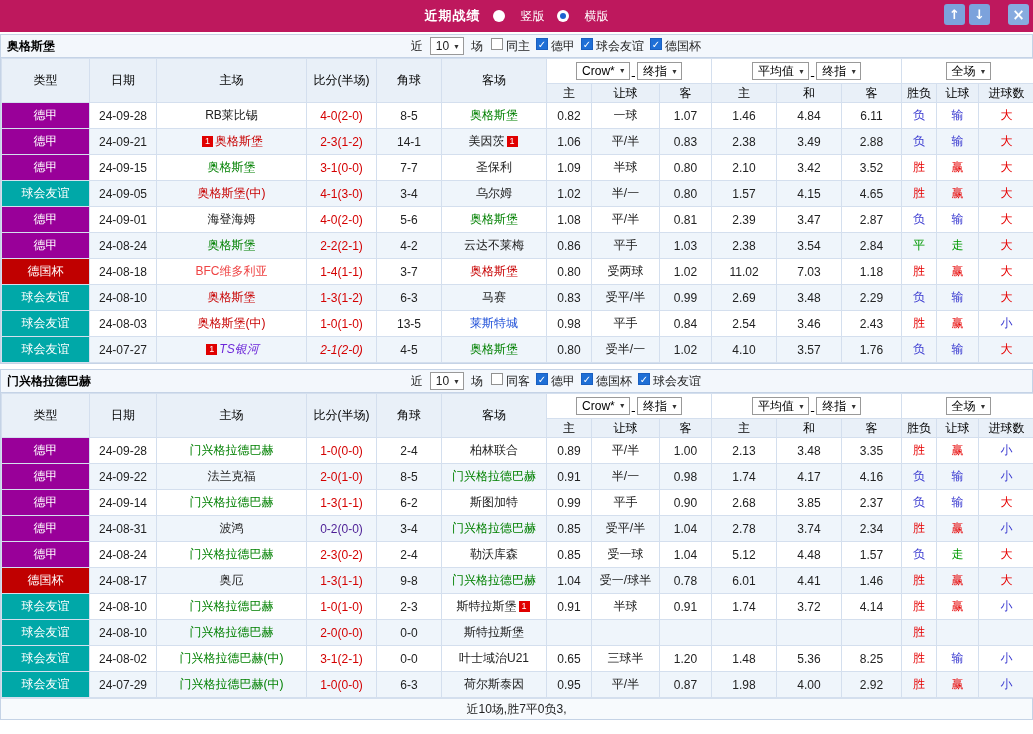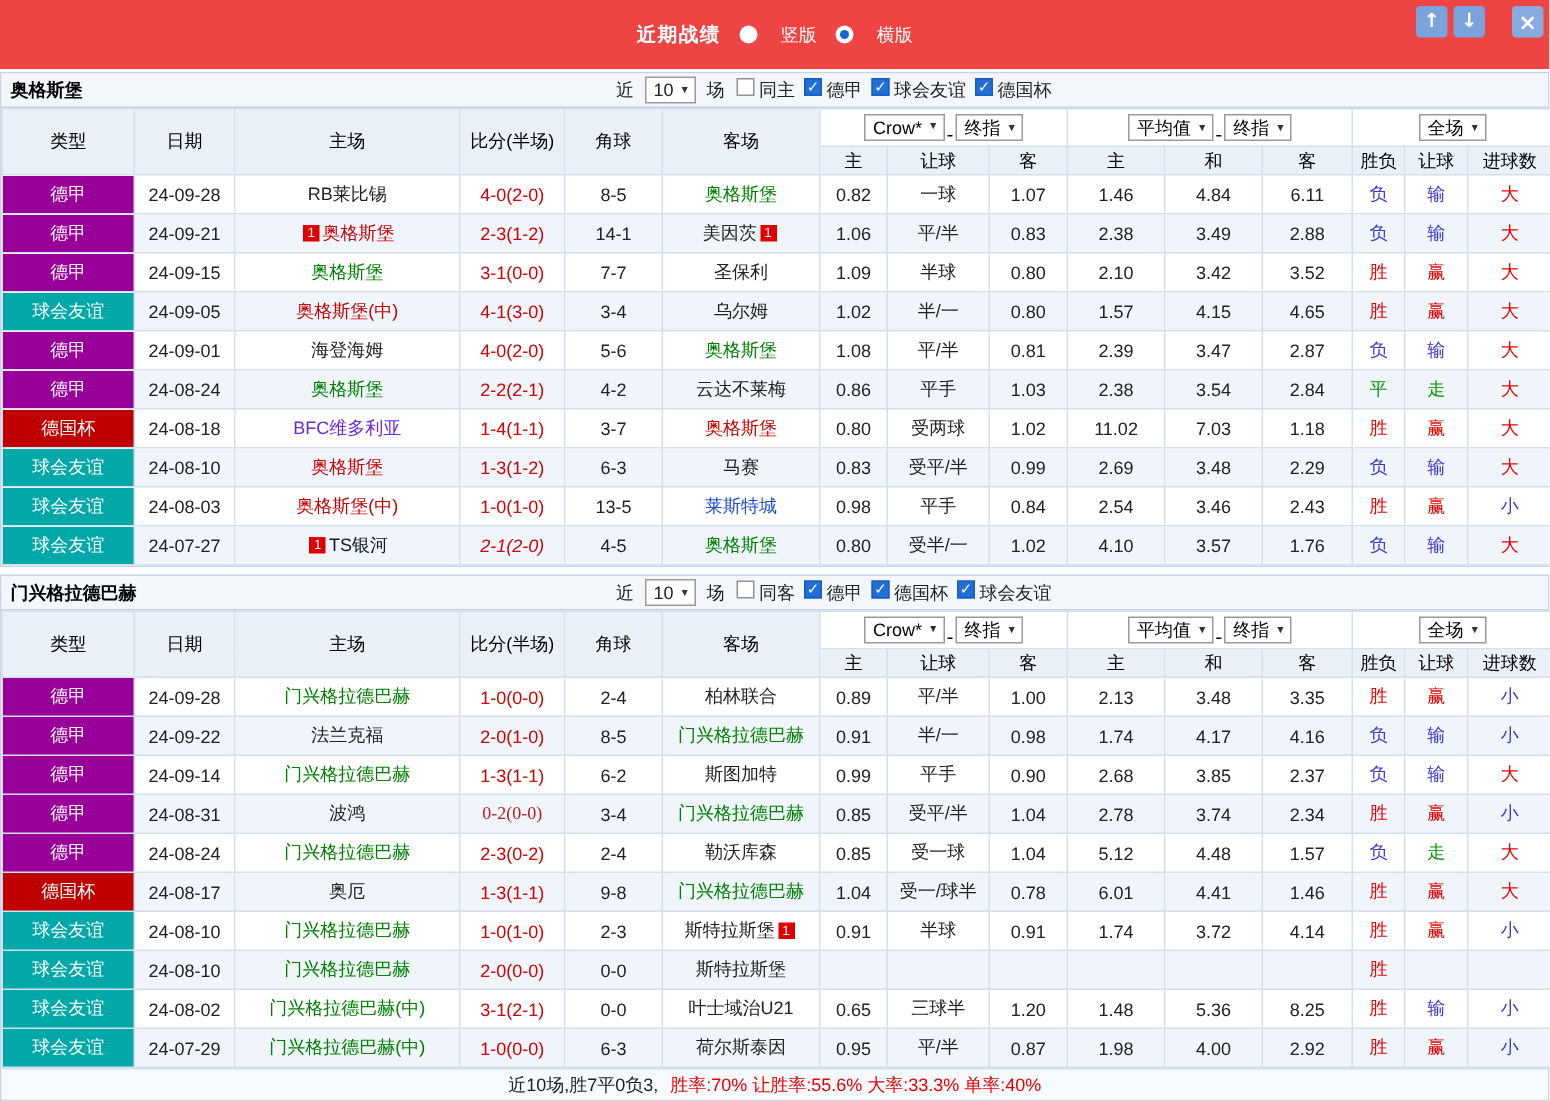--- a/index.html
+++ b/index.html
@@ -4,21 +4,21 @@
 <style>
   * { box-sizing: border-box; }
   html,body { margin:0; padding:0; }
   body {
     width:1033px; height:734px; background:#fff;
     font-family:"Liberation Sans","DejaVu Sans",sans-serif;
     font-size:12px; color:#222;
   }
   
   .topbar {
-    height:46px; background:#ef4444; position:relative;
+    height:32px; background:#be185d; position:relative;
     display:flex; align-items:center; justify-content:center; gap:12px;
   }
   .title { color:#fff; font-weight:bold; font-size:13px; letter-spacing:1px; }
   .radio-label { display:inline-flex; align-items:center; gap:16px; color:#fff; cursor:pointer; }
   .radio { width:12px; height:12px; border-radius:50%; background:#fff; display:inline-block; position:relative; }
   .radio.sel::after { content:""; position:absolute; left:3px; top:3px; width:6px; height:6px; border-radius:50%; background:#1E62D0; }
   .tb-buttons { position:absolute; right:4px; top:4px; display:flex; gap:4px; }
   .tb-btn {
     width:21px; height:21px; border:none; border-radius:3px; background:#7CA2DC;
     color:#fff; font-size:13px; font-weight:bold; line-height:20px; text-align:center; padding:0; cursor:pointer;
@@ -285,21 +285,21 @@
             <td>2.38</td>
             <td>3.54</td>
             <td>2.84</td>
             <td style="color: rgb(0, 153, 0);">平</td>
             <td style="color: rgb(0, 153, 0);">走</td>
             <td style="color: rgb(230, 0, 0);">大</td>
           </tr>
           <tr>
             <td class="type-cell" style="background: rgb(192, 0, 0);">德国杯</td>
             <td>24-08-18</td>
-            <td><span class="team-link" style="color: #6d28d9;">BFC维多利亚</span></td>
+            <td><span class="team-link" style="color: #ef4444;">BFC维多利亚</span></td>
             <td><span class="score-link" style="color: rgb(212, 0, 0);">1-4(1-1)</span></td>
             <td>3-7</td>
             <td><span class="team-link" style="color: rgb(200, 0, 0);">奥格斯堡</span></td>
             <td>0.80</td>
             <td>受两球</td>
             <td>1.02</td>
             <td>11.02</td>
             <td>7.03</td>
             <td>1.18</td>
             <td style="color: rgb(230, 0, 0);">胜</td>
@@ -336,21 +336,21 @@
             <td>2.54</td>
             <td>3.46</td>
             <td>2.43</td>
             <td style="color: rgb(230, 0, 0);">胜</td>
             <td style="color: rgb(230, 0, 0);">赢</td>
             <td style="color: rgb(57, 57, 208);">小</td>
           </tr>
           <tr class="alt">
             <td class="type-cell" style="background: rgb(0, 168, 168);">球会友谊</td>
             <td>24-07-27</td>
-            <td><span class="card">1</span><span class="team-link" style="color: #0f172a;">TS银河</span></td>
+            <td><span class="card">1</span><span class="team-link" style="color: #6d28d9; font-style: italic;">TS银河</span></td>
             <td><span class="score-link" style="color: rgb(212, 0, 0); font-style: italic;">2-1(2-0)</span></td>
             <td>4-5</td>
             <td><span class="team-link" style="color: rgb(0, 128, 0);">奥格斯堡</span></td>
             <td>0.80</td>
             <td>受半/一</td>
             <td>1.02</td>
             <td>4.10</td>
             <td>3.57</td>
             <td>1.76</td>
             <td style="color: rgb(57, 57, 208);">负</td>
@@ -505,21 +505,21 @@
             <td>3.85</td>
             <td>2.37</td>
             <td style="color: rgb(57, 57, 208);">负</td>
             <td style="color: rgb(57, 57, 208);">输</td>
             <td style="color: rgb(230, 0, 0);">大</td>
           </tr>
           <tr class="alt">
             <td class="type-cell" style="background: rgb(153, 0, 153);">德甲</td>
             <td>24-08-31</td>
             <td><span class="team-link" style="color: rgb(34, 34, 34);">波鸿</span></td>
-            <td><span class="score-link" style="color: #b91c1c; font-family: Liberation Serif, serif;">0-2(0-0)</span></td>
+            <td><span class="score-link" style="color: #4c1d95;">0-2(0-0)</span></td>
             <td>3-4</td>
             <td><span class="team-link" style="color: rgb(0, 128, 0);">门兴格拉德巴赫</span></td>
             <td>0.85</td>
             <td>受平/半</td>
             <td>1.04</td>
             <td>2.78</td>
             <td>3.74</td>
             <td>2.34</td>
             <td style="color: rgb(230, 0, 0);">胜</td>
             <td style="color: rgb(230, 0, 0);">赢</td>
@@ -624,16 +624,15 @@
             <td>4.00</td>
             <td>2.92</td>
             <td style="color: rgb(230, 0, 0);">胜</td>
             <td style="color: rgb(230, 0, 0);">赢</td>
             <td style="color: rgb(57, 57, 208);">小</td>
           </tr>
         </tbody>
     </table>
     <div class="footer">
       <span>近10场,胜7平0负3,</span>
-      <span class="fstats" style="color: rgb(230, 0, 0);">胜率:70% 让胜率:55.6% 大率:33.3% 单率:40%</span>
     </div>
   </section>
 </div>
 
 </body></html>

